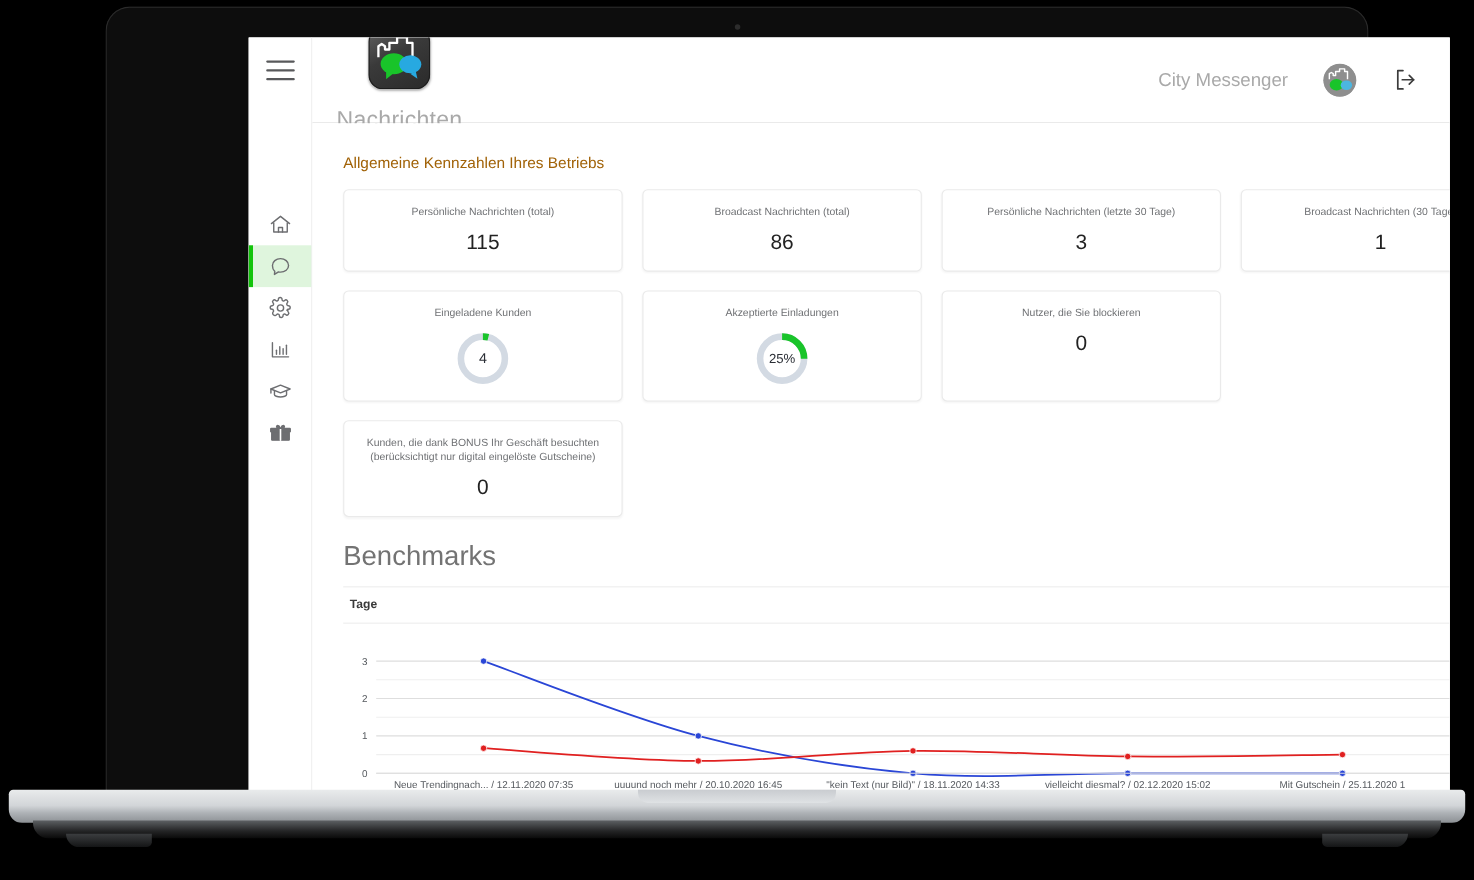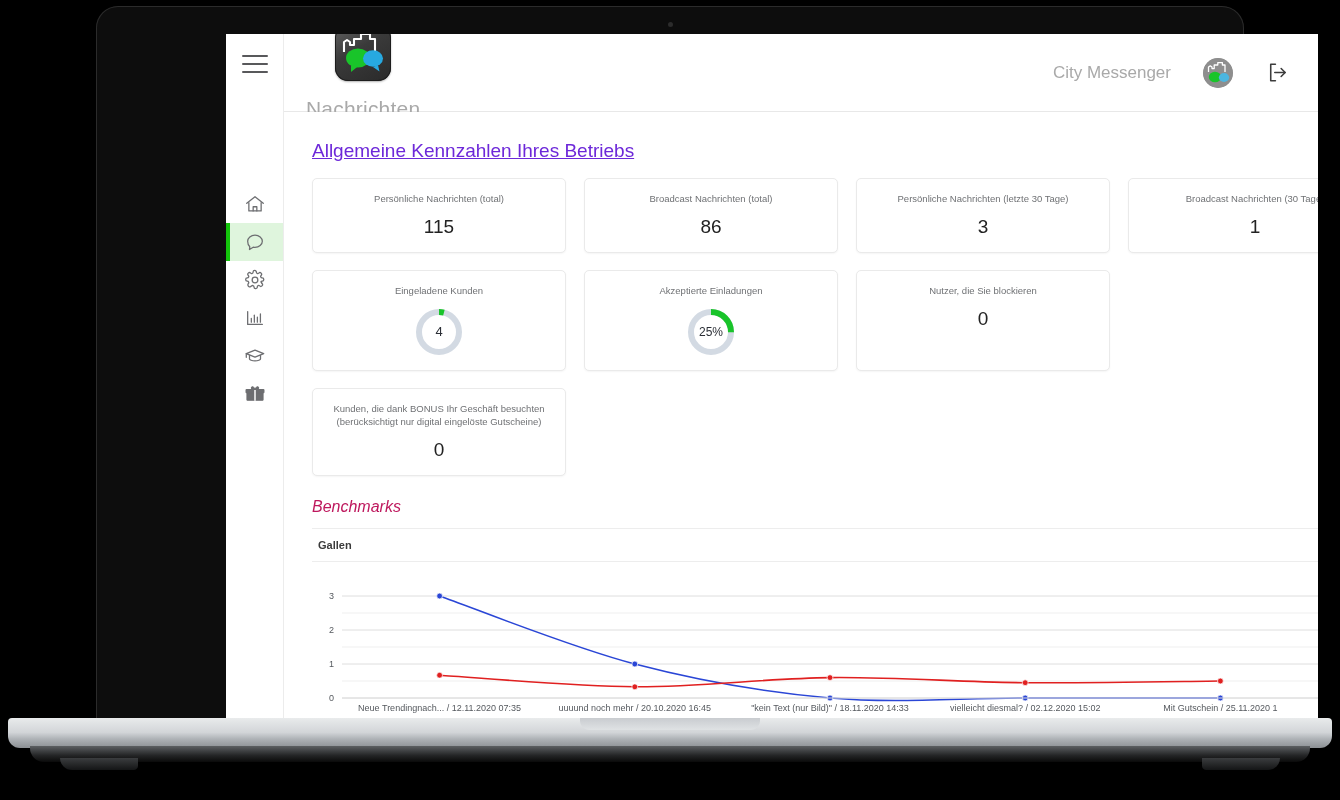--- a/index.html
+++ b/index.html
@@ -108,42 +108,42 @@
   .user-name { font-size: 17px; color: #a9a9a9; }
   .avatar {
     width: 30px; height: 30px; border-radius: 50%;
     background: #9a9a9a; position: relative; overflow: hidden;
   }
   .avatar svg { position: absolute; left: 0; top: 0; }
   .logout { cursor: pointer; color: #3c3c3c; display: flex; }
 
   .content { flex: 1 1 auto; overflow: hidden; padding: 28px 0 0 28px; background: #fff; }
 
-  .section-title { font-size: 19px; color: #6d28d9; font-weight: 400; margin-bottom: 16px; text-decoration: underline; }
+  .section-title { font-size: 14px; color: #a16207; font-weight: 400; margin-bottom: 16px; }
 
   .cards-row { display: flex; gap: 18px; margin-bottom: 17px; }
   .card {
     width: 254px; flex: 0 0 254px;
     border: 1px solid #eaeaea; border-radius: 5px; background: #fff;
     box-shadow: 0 1px 2px rgba(0,0,0,.045);
     padding: 13px 12px 14px;
     text-align: center;
   }
   .card.tall { padding-bottom: 12px; }
   .card-label { font-size: 9.5px; color: #6f7174; line-height: 1.45; }
   .card-value { font-size: 19px; color: #222; margin-top: 10px; font-weight: 400; }
   .card-donut { margin: 8px auto 0; width: 52px; height: 52px; position: relative; }
   .card-donut svg { display: block; }
   .donut-text {
     position: absolute; inset: 0; display: flex; align-items: center; justify-content: center;
     font-size: 13px; color: #2b2f36;
   }
   .donut-text.small { font-size: 12px; }
 
-  .benchmarks-title { font-size: 16px; color: #be185d; font-weight: 400; margin: 22px 0 12px; font-style: italic; }
+  .benchmarks-title { font-size: 25px; color: #737373; font-weight: 400; margin: 22px 0 12px; }
   .bench-head {
     border-top: 1px solid #ededed; border-bottom: 1px solid #ededed;
     padding: 10px 0 10px 6px; font-size: 11px; font-weight: bold; color: #3a3a3a;
   }
   .chart-wrap { margin-top: 26px; width: 1010px; height: 140px; position: relative; }
   .chart-wrap svg { display: block; }
   .axis-label { font-size: 9px; fill: #55595e; font-family: "Liberation Sans", sans-serif; }
   .tick-label { font-size: 9px; fill: #55595e; font-family: "Liberation Sans", sans-serif; }
 </style>
 </head>
@@ -324,21 +324,21 @@
             </div>
 
             <div class="cards-row">
               <div class="card">
                 <div class="card-label">Kunden, die dank BONUS Ihr Geschäft besuchten (berücksichtigt nur digital eingelöste Gutscheine)</div>
                 <div class="card-value">0</div>
               </div>
             </div>
 
             <div class="benchmarks-title">Benchmarks</div>
-            <div class="bench-head">Gallen</div>
+            <div class="bench-head">Tage</div>
 
             <div class="chart-wrap">
               <svg id="chart-svg" width="1010" height="140" viewBox="0 0 1010 140">
                   <line x1="30" y1="110.0" x2="1006" y2="110.0" stroke="#dedede" stroke-width="1"></line>
                   <line x1="30" y1="93.0" x2="1006" y2="93.0" stroke="#efefef" stroke-width="1"></line>
                   <line x1="30" y1="76.0" x2="1006" y2="76.0" stroke="#dedede" stroke-width="1"></line>
                   <line x1="30" y1="59.0" x2="1006" y2="59.0" stroke="#efefef" stroke-width="1"></line>
                   <line x1="30" y1="42.0" x2="1006" y2="42.0" stroke="#dedede" stroke-width="1"></line>
                   <line x1="30" y1="25.0" x2="1006" y2="25.0" stroke="#efefef" stroke-width="1"></line>
                   <line x1="30" y1="8.0" x2="1006" y2="8.0" stroke="#dedede" stroke-width="1"></line>

